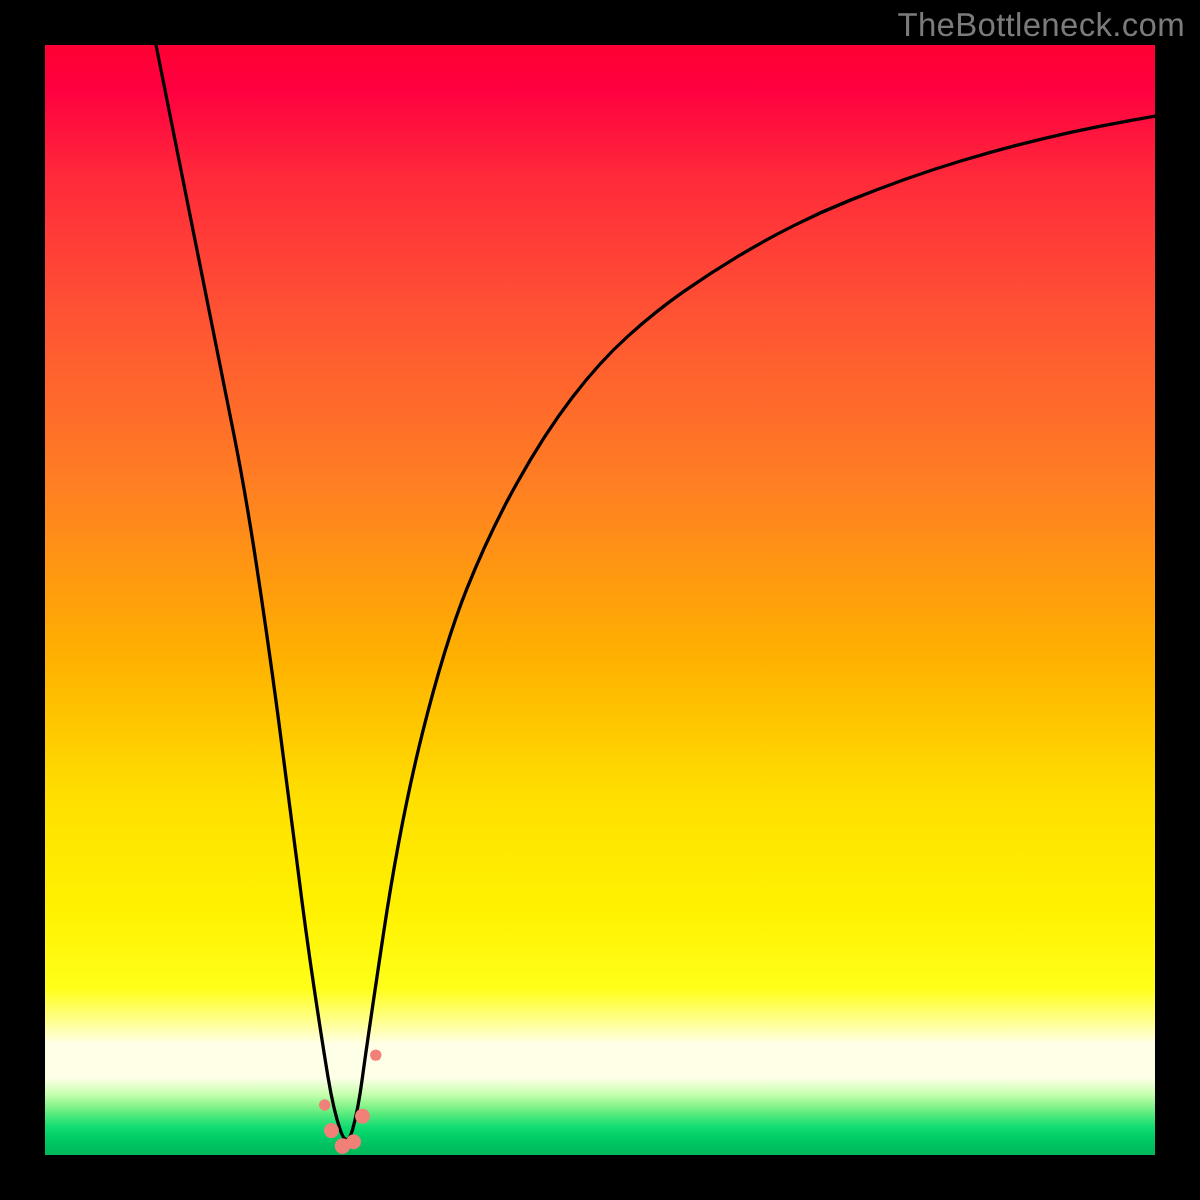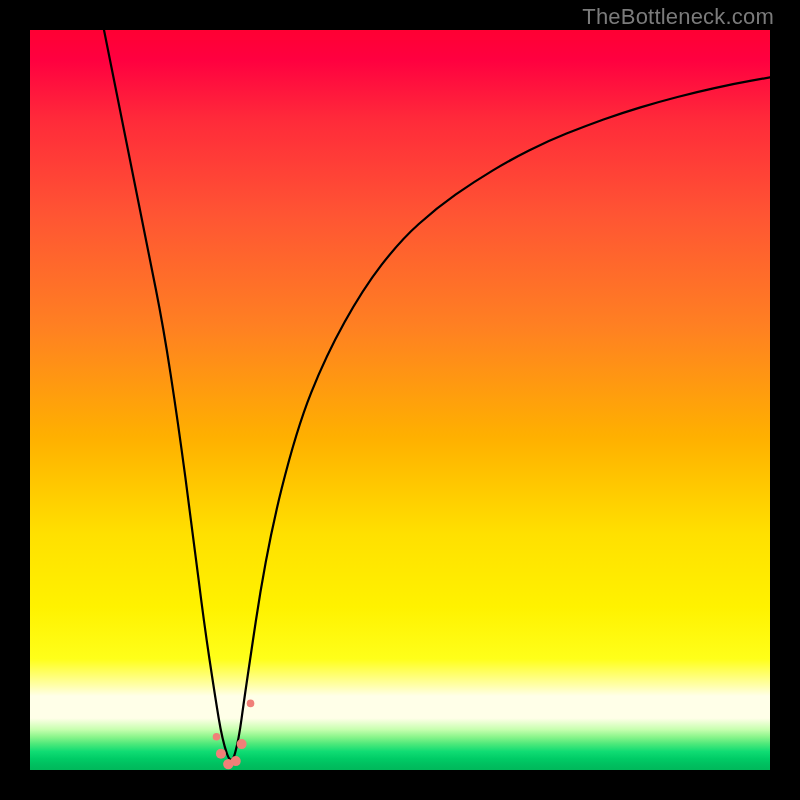--- a/index.html
+++ b/index.html
@@ -60,21 +60,21 @@
     position: absolute;
     left: 0;
     top: 0;
     width: 740px;
     height: 740px;
     pointer-events: none;
   }
   .watermark {
     position: absolute;
     top: 4px;
-    right: 26px;
+    right: 10px;
     color: #7b7b7b;
     font-size: 22px;
     font-weight: 500;
     letter-spacing: 0.2px;
     user-select: none;
     text-align: center;
   }
 </style>
 </head>
 <body>

